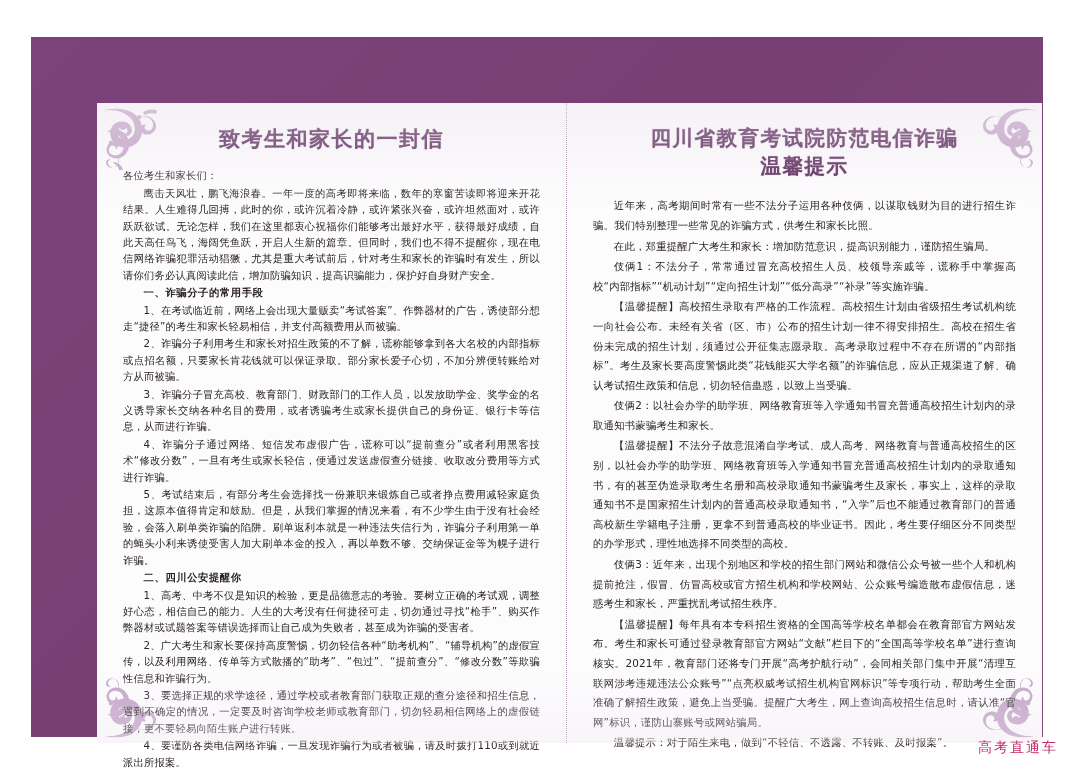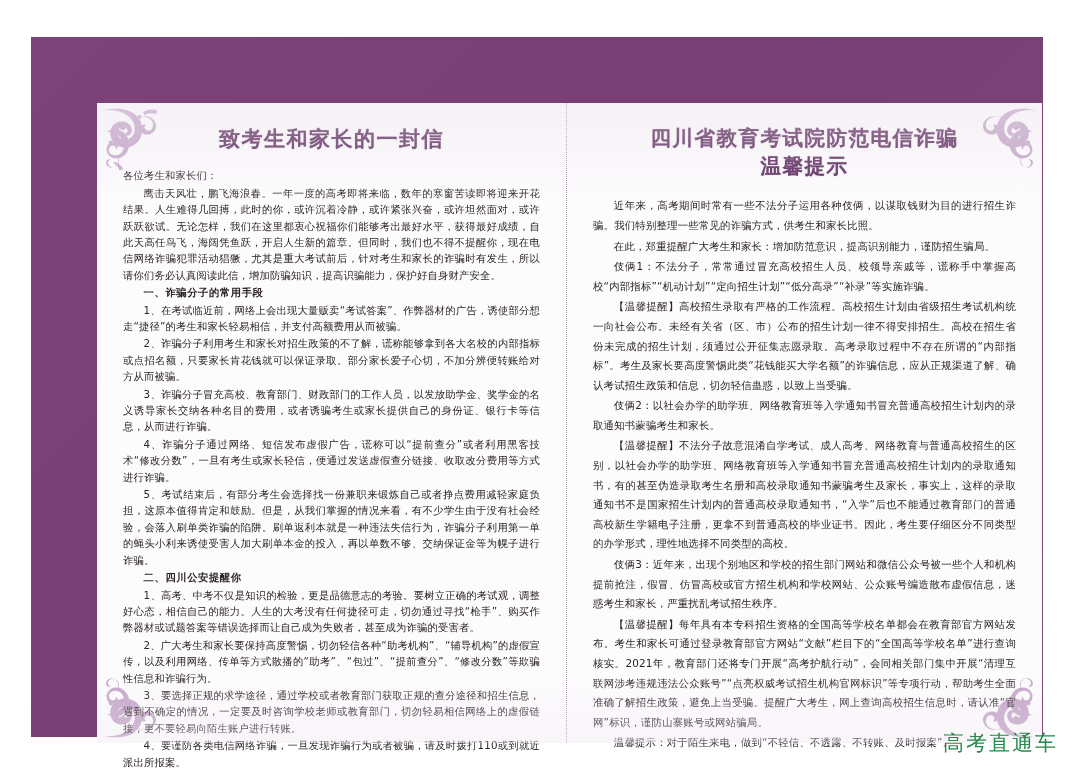--- a/index.html
+++ b/index.html
@@ -135,23 +135,23 @@
   }
   .col-right p.lead { text-indent: 2em; }
 
   .tip-final { text-indent: 2em; margin-top: 6px; }
 
   
   .watermark {
     position: absolute;
     right: 22px;
     bottom: 14px;
-    font-size: 21px;
+    font-size: 14px;
     letter-spacing: 2px;
-    color: #15803d;
+    color: #be185d;
     text-shadow: 0 1px 0 rgba(255,255,255,.55);
     font-family: "DejaVu Sans", "Liberation Sans", sans-serif;
     z-index: 40;
     opacity: .92;
   }
 </style>
 </head>
 <body>
 
 <div id="poster">

